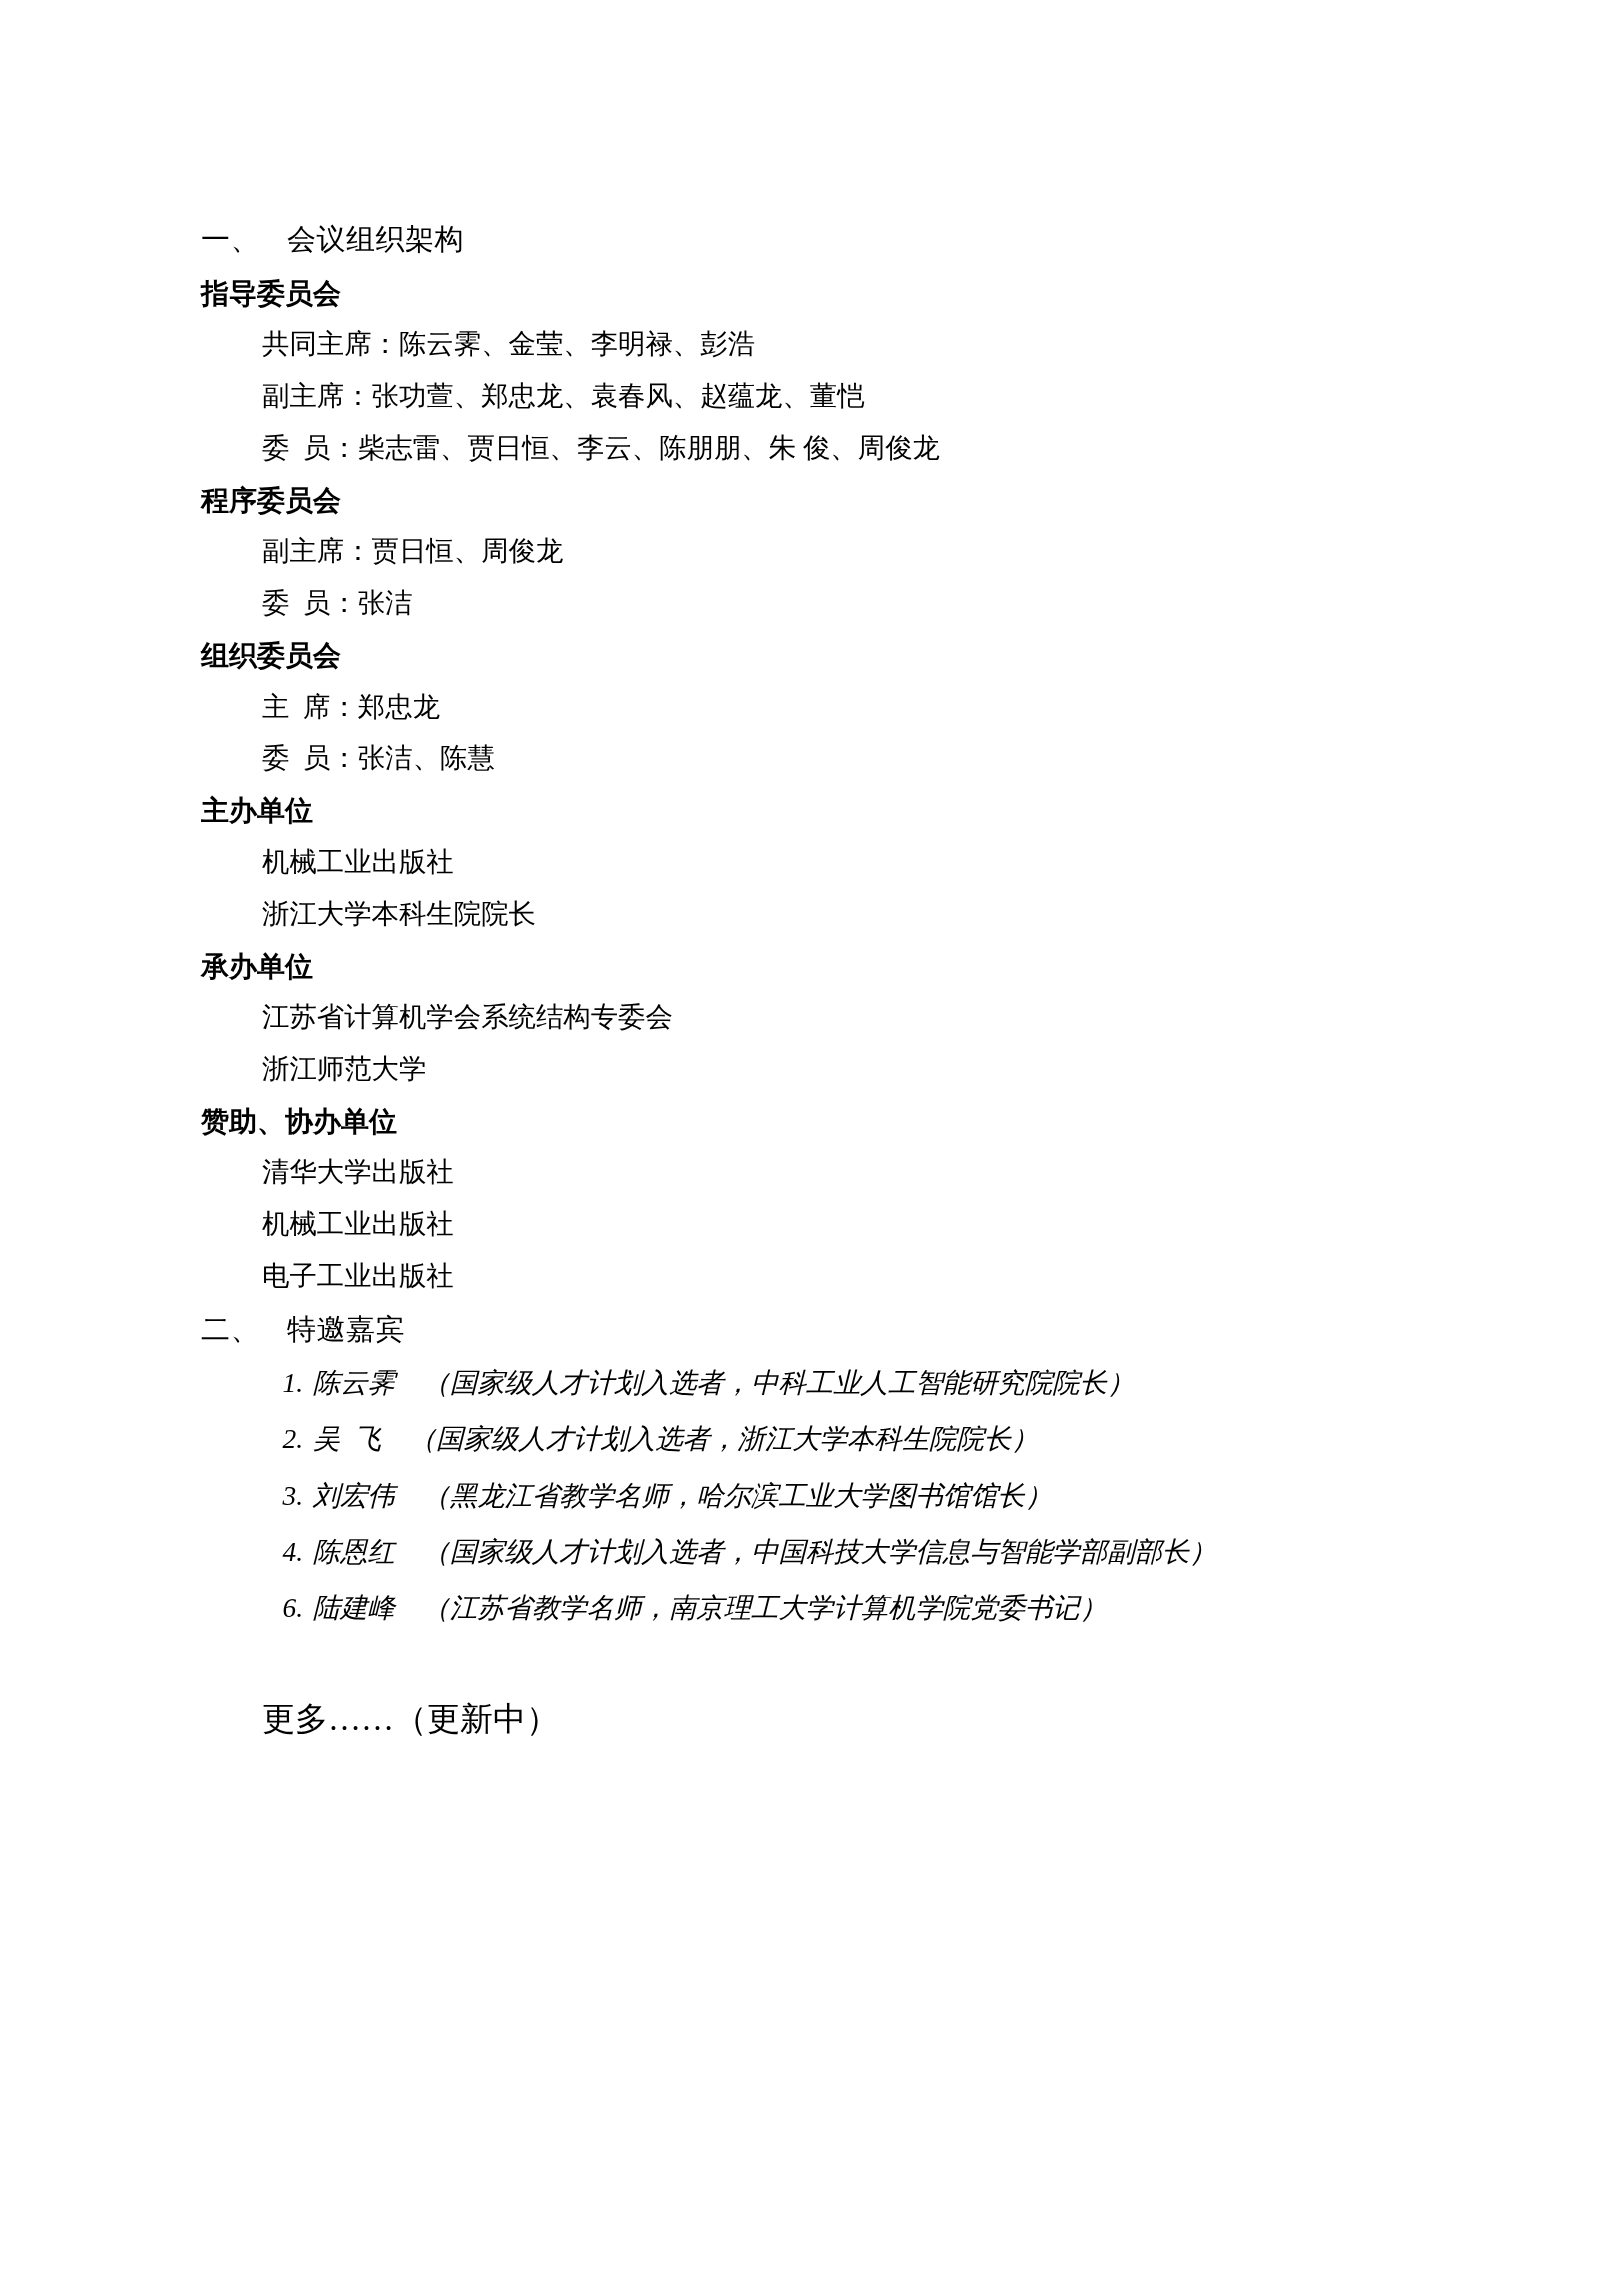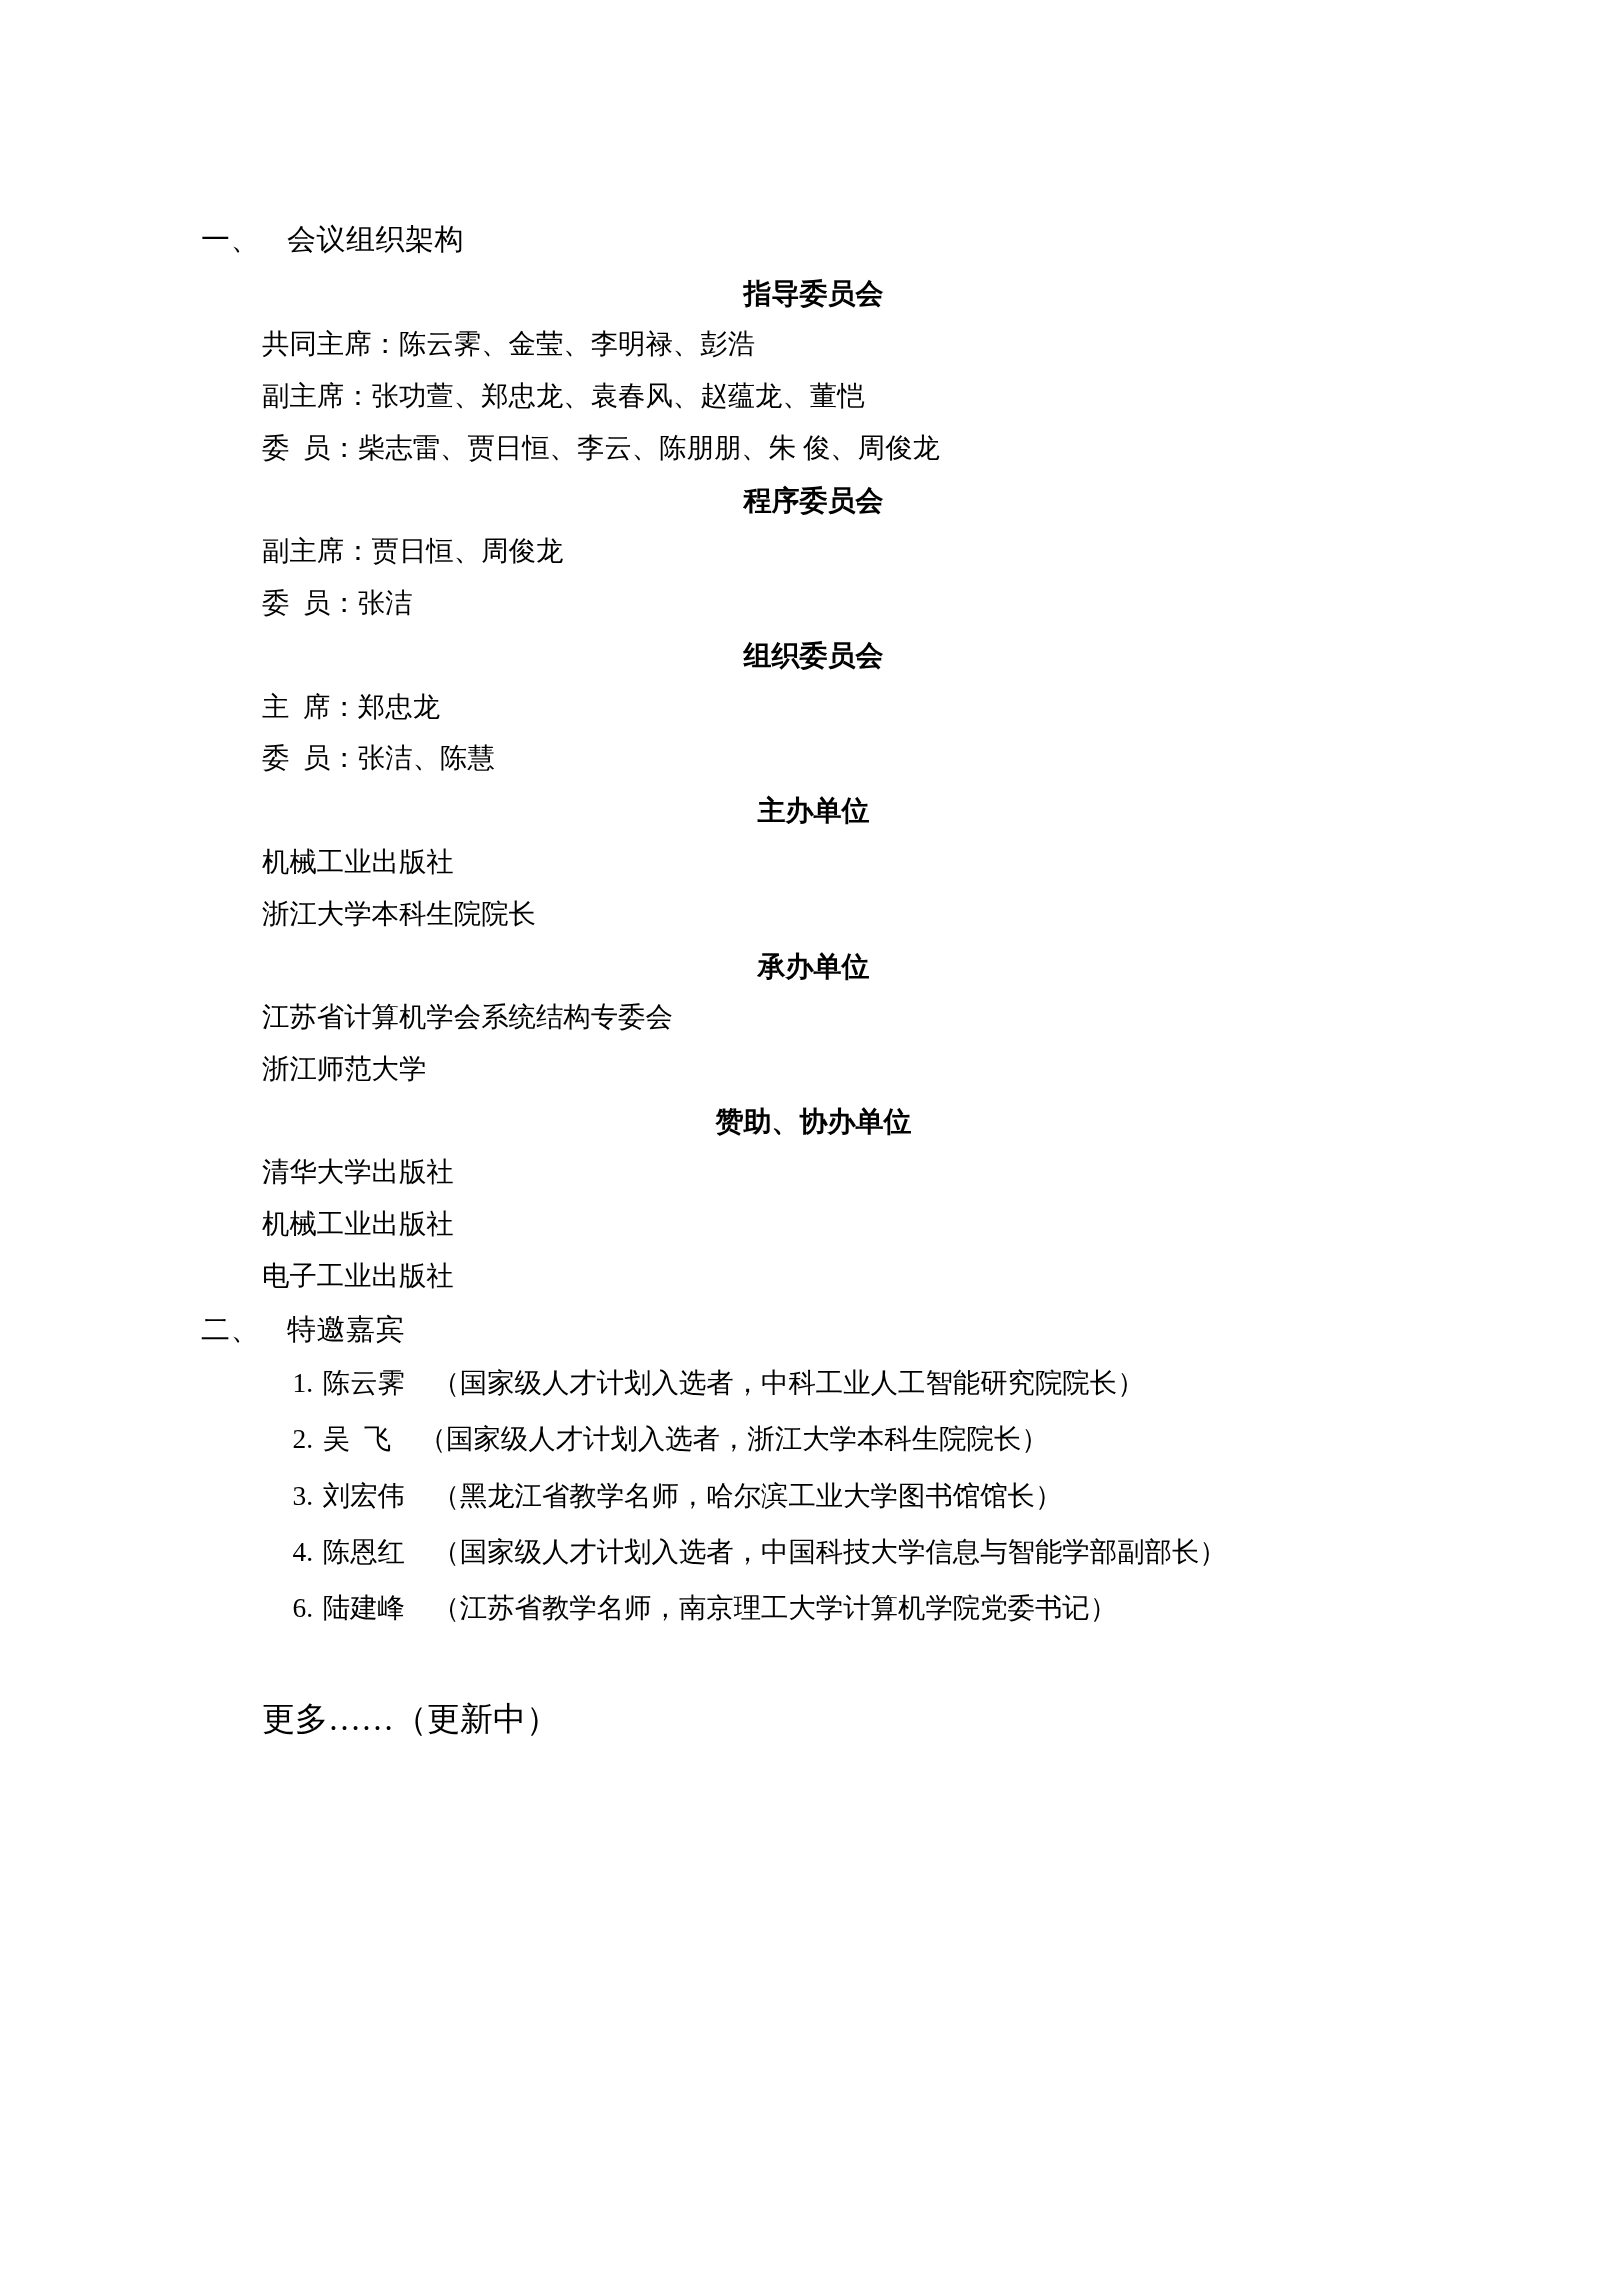--- a/index.html
+++ b/index.html
@@ -35,37 +35,37 @@
   }
   .h-section .num {
     display: inline-block;
     width: 86px;
   }
   .h-sub {
     font-weight: bold;
     font-size: 28px;
     line-height: 1.0;
     margin: 0 0 23.5px 0;
-    text-align: center;
   }
 
   
   .line {
     font-size: 27.4px;
     line-height: 1.0;
     margin: 0 0 24.5px 0;
     padding-left: 61px;
     white-space: pre;
   }
 
   
   .guest-list {
     list-style: none;
-    margin: 10px;
+    margin: 0;
     padding: 0;
+    font-style: italic;
   }
   .guest-item {
     font-size: 27.4px;
     line-height: 1.0;
     margin: 0 0 29px 0;
     padding-left: 61px;
     white-space: pre;
   }
   .guest-item .idx {
     display: inline-block;

